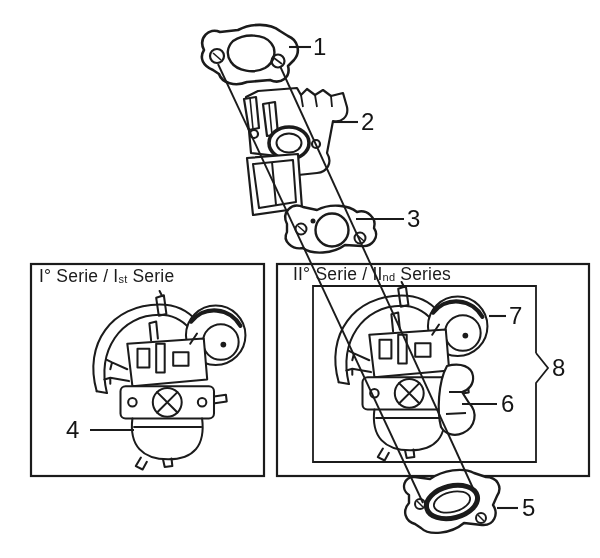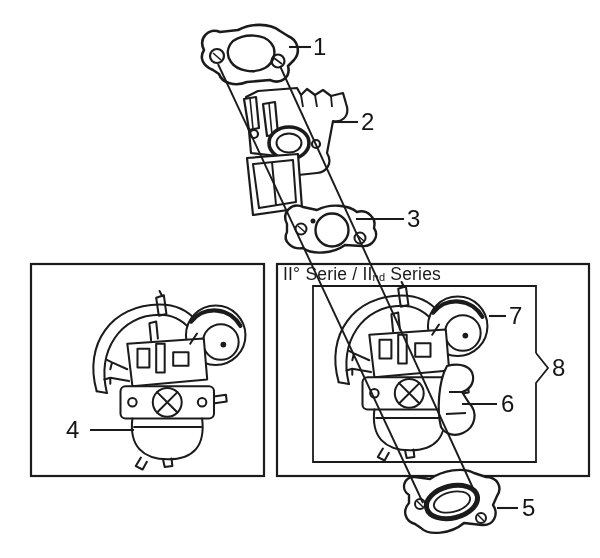--- a/index.html
+++ b/index.html
@@ -140,22 +140,23 @@
       <path d="M 289,47 L 311,47"></path>
       <path d="M 333,122 L 358,122"></path>
       <path d="M 356,219 L 404,219"></path>
       <path d="M 90,430 L 134,430"></path>
       <path d="M 497,508 L 518,508"></path>
       <path d="M 462,404 L 497,404"></path>
       <path d="M 489,316 L 506,316"></path>
     </g>
   </svg>
 
+  <div class="boxtitle" style="left:39px;top:268px"><span>I° Serie / I</span><span class="sub">st</span><span> Serie</span></div>
 
-  <div class="boxtitle" style="left:283px;top:266px"><span>II° Serie / II</span><span class="sub">nd</span><span> Series</span></div>
+  <div class="boxtitle" style="left:293px;top:266px"><span>II° Serie / II</span><span class="sub">nd</span><span> Series</span></div>
 
   <div class="num" style="left:313px;top:35px">1</div>
   <div class="num" style="left:361px;top:110px">2</div>
   <div class="num" style="left:407px;top:207px">3</div>
   <div class="num" style="left:66px;top:418px">4</div>
   <div class="num" style="left:522px;top:496px">5</div>
   <div class="num" style="left:501px;top:392px">6</div>
   <div class="num" style="left:509px;top:304px">7</div>
   <div class="num" style="left:552px;top:356px">8</div>
 

